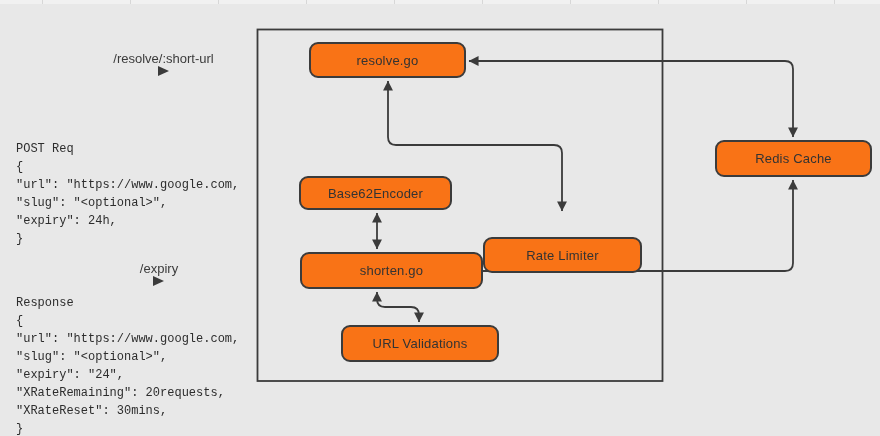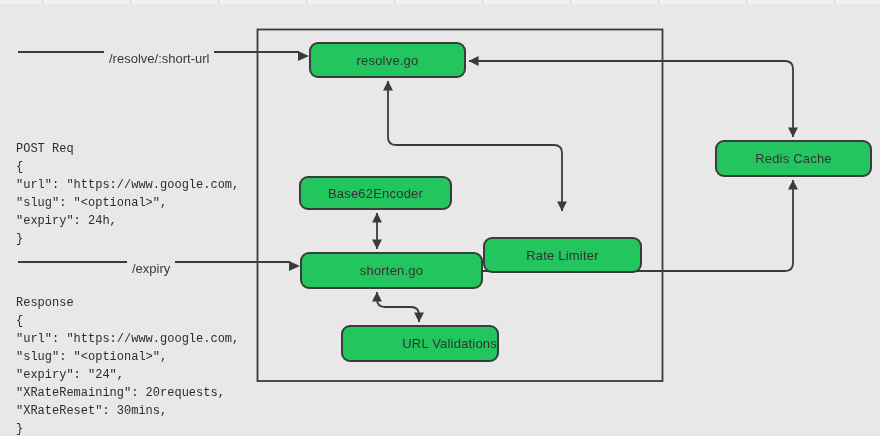--- a/index.html
+++ b/index.html
@@ -4,24 +4,24 @@
 <style>
   html,body{margin:0;padding:0;}
   body{width:880px;height:436px;overflow:hidden;background:#e8e8e8;
        font-family:"Liberation Sans","DejaVu Sans",sans-serif;}
   .stage{position:relative;width:880px;height:436px;background:#e8e8e8;}
   .ruler{position:absolute;left:0;top:0;width:880px;height:4px;background:#f1f1f1;
          background-image:repeating-linear-gradient(90deg,#d7d7d7 0 1px,transparent 1px 88px);
          background-position:42px 0;}
   svg.wires{position:absolute;left:0;top:0;z-index:1;}
   .node{position:absolute;z-index:2;box-sizing:border-box;
-        background:#22c55e;border:2px solid #3b3b3b;border-radius:9px;
+        background:#f97316;border:2px solid #3b3b3b;border-radius:9px;
         display:flex;align-items:center;justify-content:center;
         font-size:13px;color:#333;letter-spacing:.2px;}
-  .route{position:absolute;z-index:2;display:flex;align-items:flex-start;height:20px;}
+  .route{position:absolute;z-index:2;display:flex;align-items:center;height:20px;flex-direction:column;}
   .seg{height:2px;background:#3b3b3b;}
   .seg-grow{flex:1;}
   .route-label{padding:0 5px;font-size:13px;color:#3b3b3b;white-space:nowrap;}
   .arrow-right{width:0;height:0;margin-left:-1px;
                border-top:5px solid transparent;border-bottom:5px solid transparent;
                border-left:11px solid #3b3b3b;}
   pre.code{position:absolute;z-index:2;margin:6px;white-space:pre;
            font-family:"Liberation Mono","DejaVu Sans Mono",monospace;
            font-size:12px;line-height:18px;color:#2d2d2d;}
 </style>
@@ -75,21 +75,21 @@
   </div>
 
   <div class="node" style="left:483px;top:214px;width:159px;height:36px;margin-top:23px;">
     <span>Rate Limiter</span>
   </div>
 
   <div class="node" style="left:300px;top:252px;width:183px;height:37px;">
     <span>shorten.go</span>
   </div>
 
-  <div class="node" style="left:341px;top:325px;width:158px;height:37px;justify-content:flex-end;">
+  <div class="node" style="left:341px;top:325px;width:158px;height:37px;">
     <span>URL Validations</span>
   </div>
 
   <div class="node" style="left:715px;top:140px;width:157px;height:37px;">
     <span>Redis Cache</span>
   </div>
 
   <pre class="code" style="left:10px;top:134px;">POST Req
 {
 "url": "https://www.google.com,

